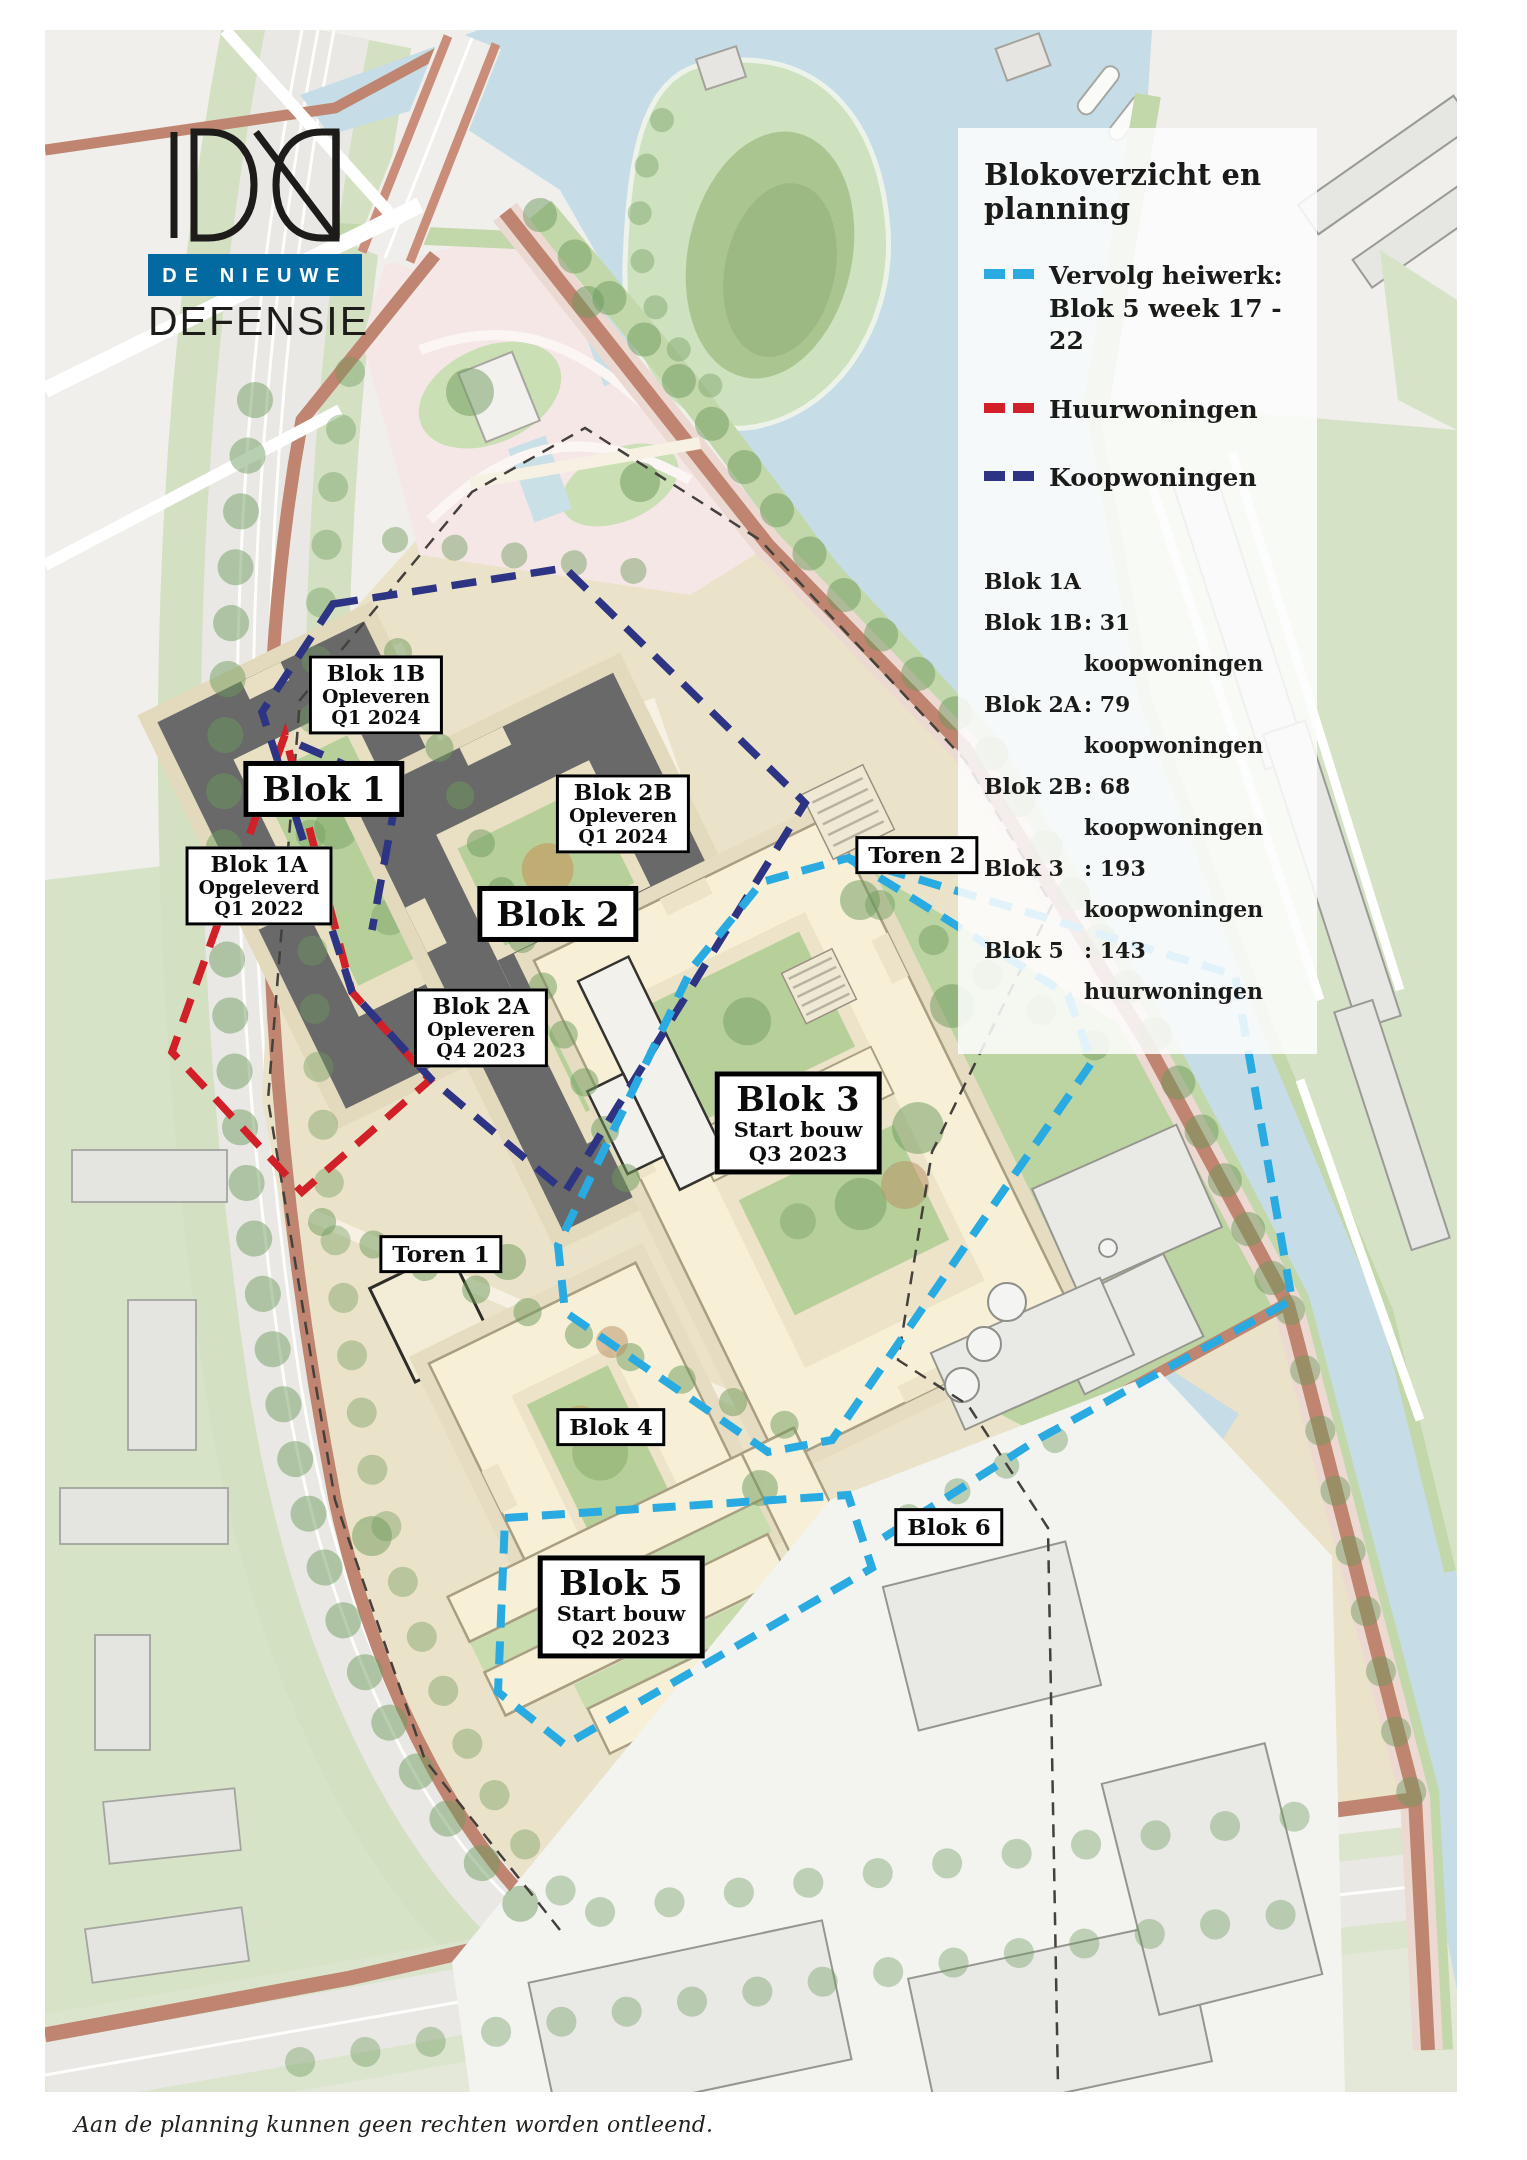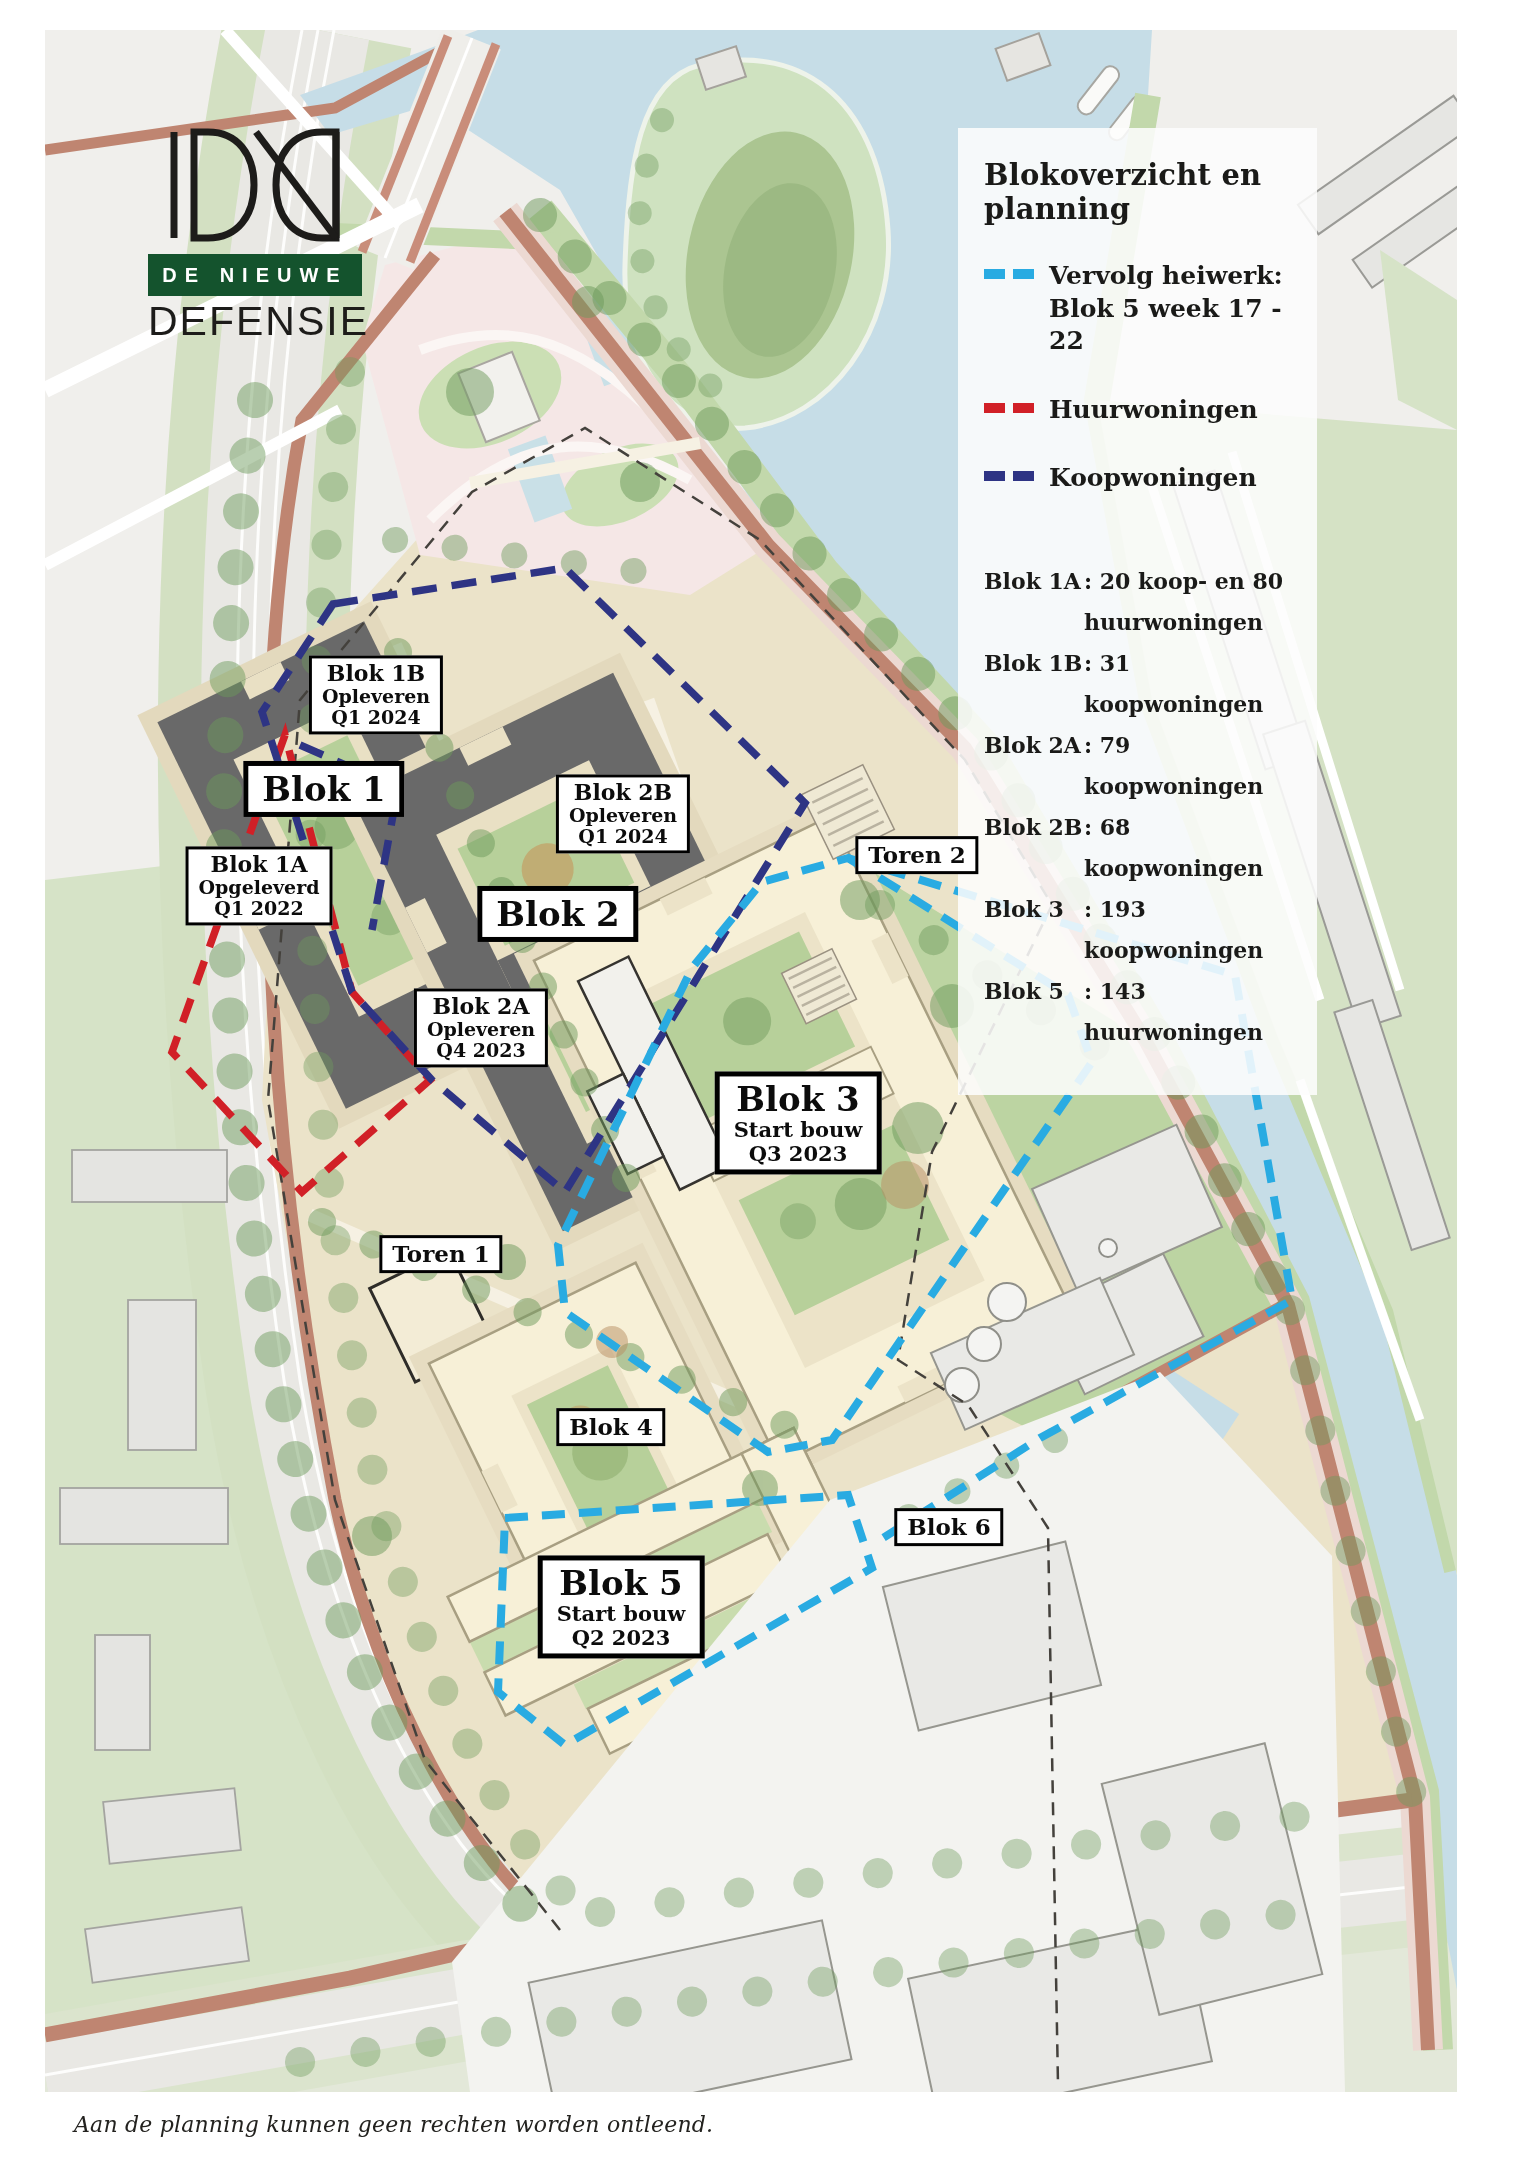--- a/index.html
+++ b/index.html
@@ -7,21 +7,21 @@
     width:1527px;height:2160px;position:relative;background:#ffffff;
     font-family:"DejaVu Serif",serif;color:#1a1a18;overflow:hidden;
   }
   .map-frame{position:absolute;left:45px;top:30px;width:1412px;height:2062px;}
   .map-frame svg{display:block;width:100%;height:100%;}
 
   
   .logo{position:absolute;left:148px;top:126px;width:214px;text-align:center;}
   .logo .mark{display:block;margin:0 auto;}
   .logo .bar{
-    margin-top:10px;background:#14532d;color:#fff;height:42px;line-height:43px;
+    margin-top:10px;background:#0369a1;color:#fff;height:42px;line-height:43px;
     font-family:"Liberation Sans",sans-serif;font-weight:bold;font-size:20px;letter-spacing:8px;
   }
   .logo .word{
     margin-top:2px;font-family:"Liberation Sans",sans-serif;font-weight:normal;
     font-size:41px;letter-spacing:2px;color:#1d1c1a;
   }
 
   
   .legend{
     position:absolute;left:958px;top:128px;width:359px;box-sizing:border-box;
@@ -367,21 +367,20 @@
     <span class="swatch">
       <i style="background: rgb(46, 52, 132);"></i>
       <i style="background: rgb(46, 52, 132);"></i>
     </span>
     <span class="lbl">Koopwoningen</span>
   </div>
 
   <div class="blocks">
     <div class="block-row">
       <span>Blok 1A</span>
-      <span>: 20 koop- en 80 huurwoningen</span>
     </div>
     <div class="block-row">
       <span>Blok 1B</span>
       <span>: 31 koopwoningen</span>
     </div>
     <div class="block-row">
       <span>Blok 2A</span>
       <span>: 79 koopwoningen</span>
     </div>
     <div class="block-row">

